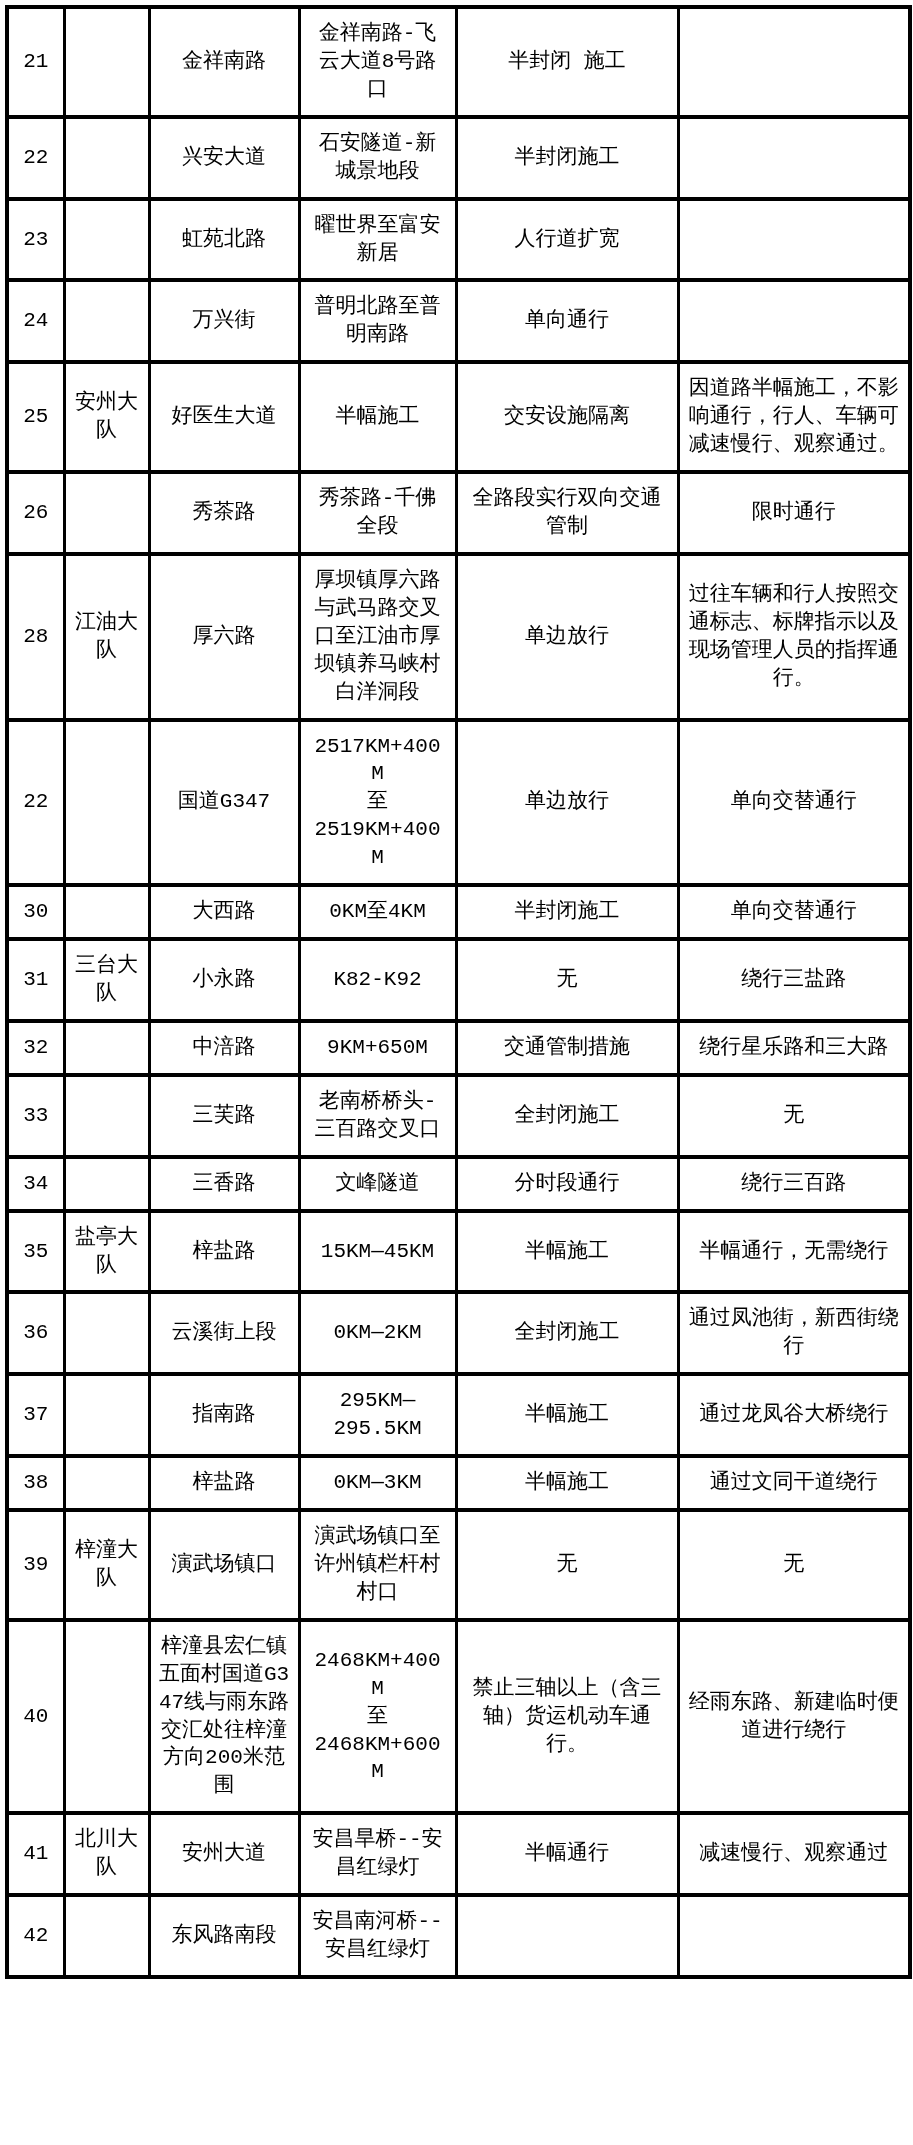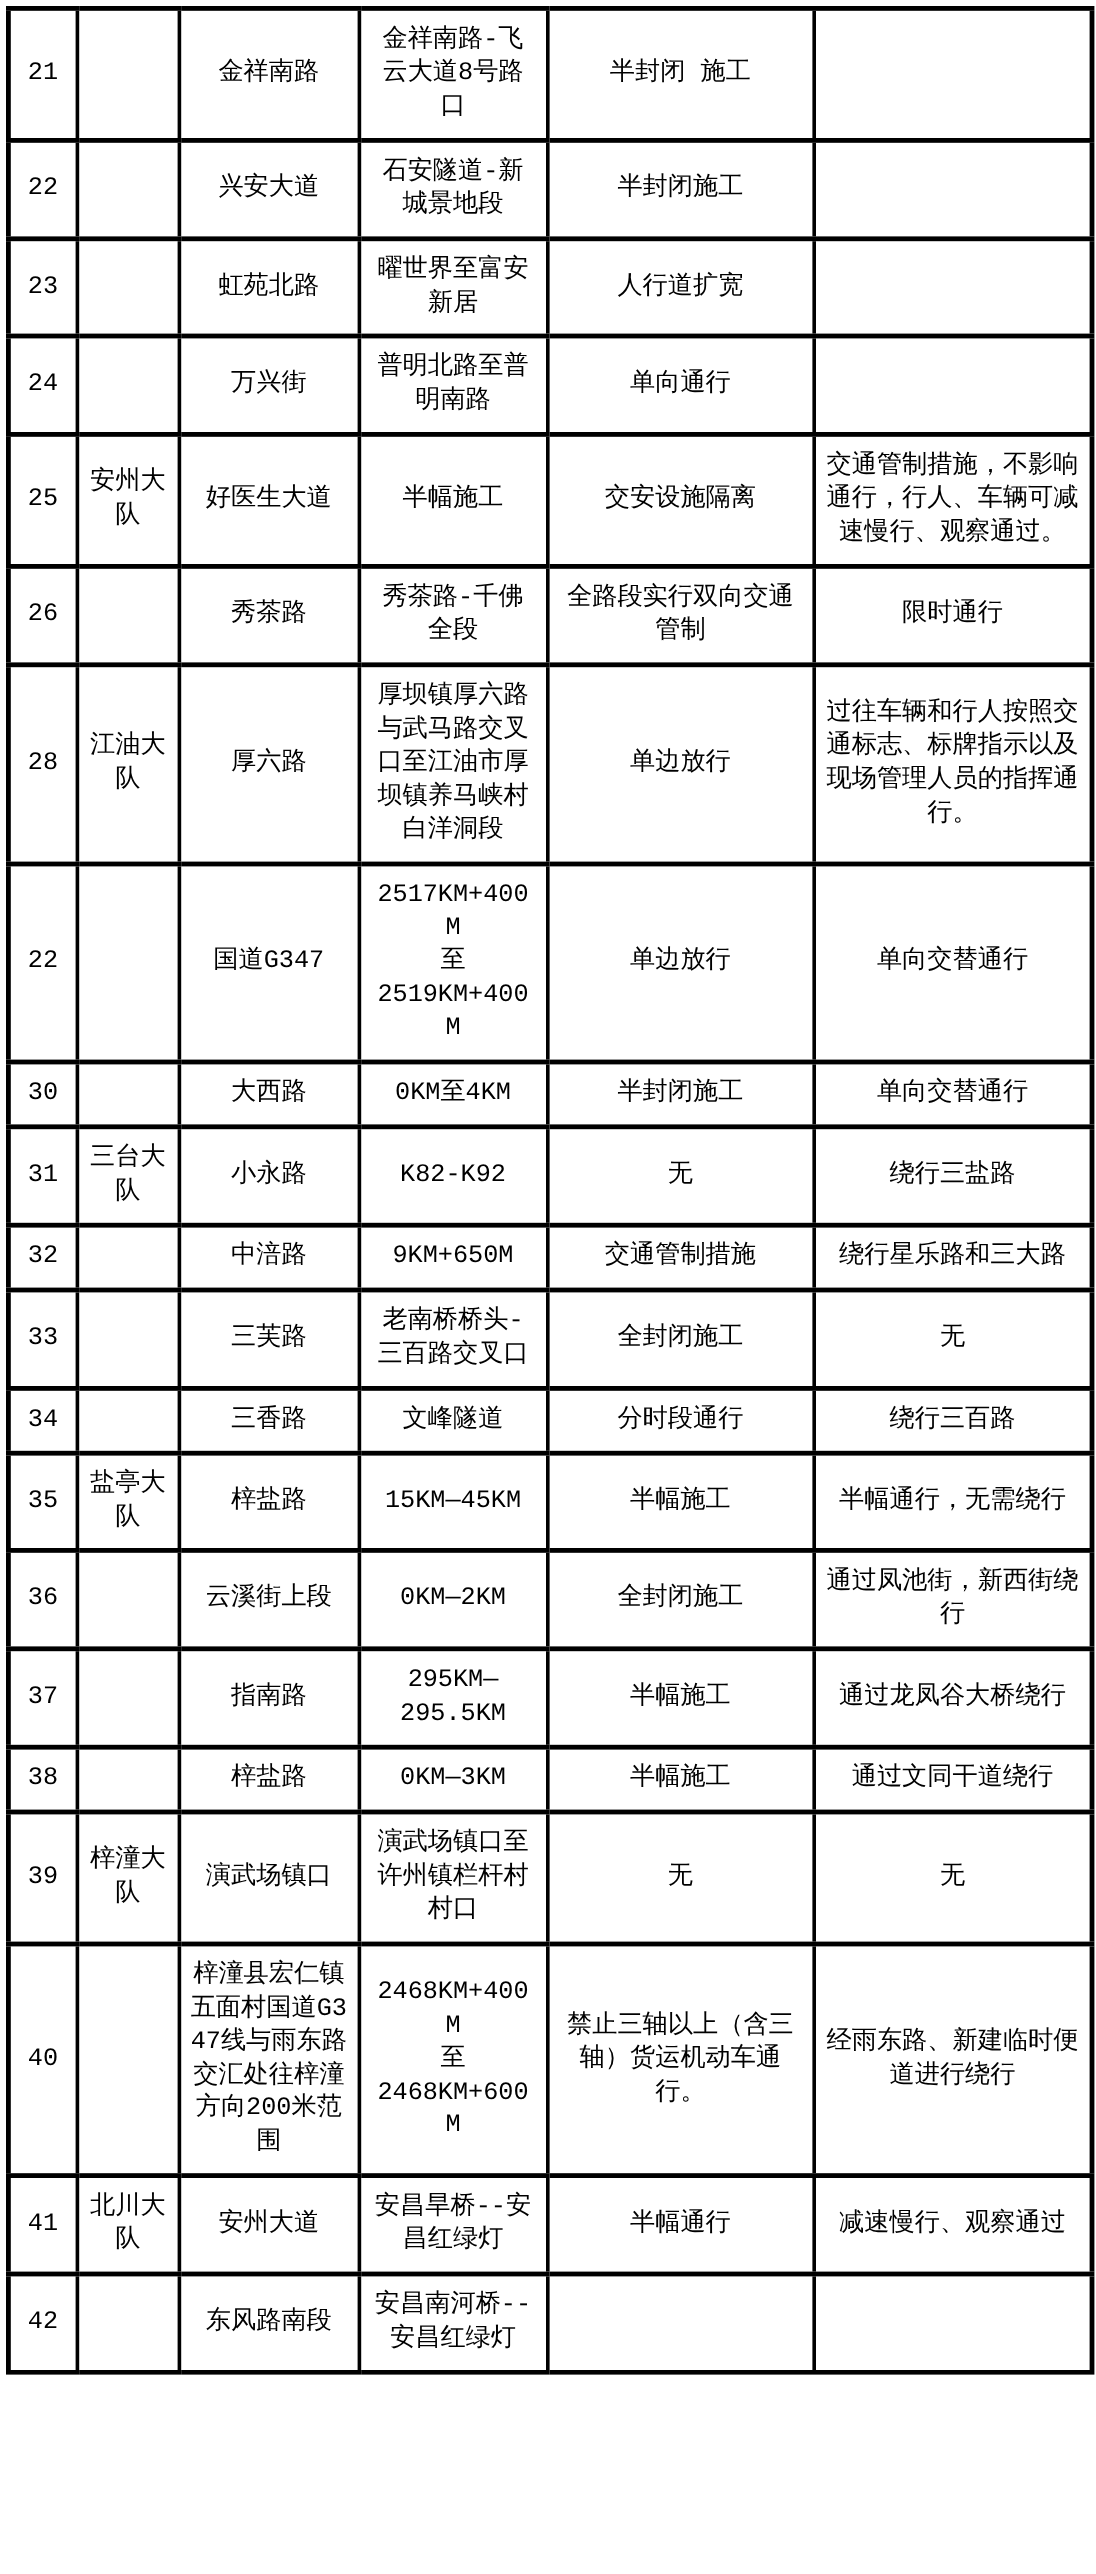--- a/index.html
+++ b/index.html
@@ -87,21 +87,21 @@
     <td>普明北路至普明南路</td>
     <td>单向通行</td>
     <td></td>
   </tr>
         <tr>
     <td>25</td>
     <td>安州大队</td>
     <td>好医生大道</td>
     <td>半幅施工</td>
     <td>交安设施隔离</td>
-    <td>交通管制措施，不影响通行，行人、车辆可减速慢行、观察通过。</td>
+    <td>因道路半幅施工，不影响通行，行人、车辆可减速慢行、观察通过。</td>
   </tr>
         <tr>
     <td>26</td>
     <td></td>
     <td>秀茶路</td>
     <td>秀茶路-千佛全段</td>
     <td>全路段实行双向交通管制</td>
     <td>限时通行</td>
   </tr>
         <tr>

